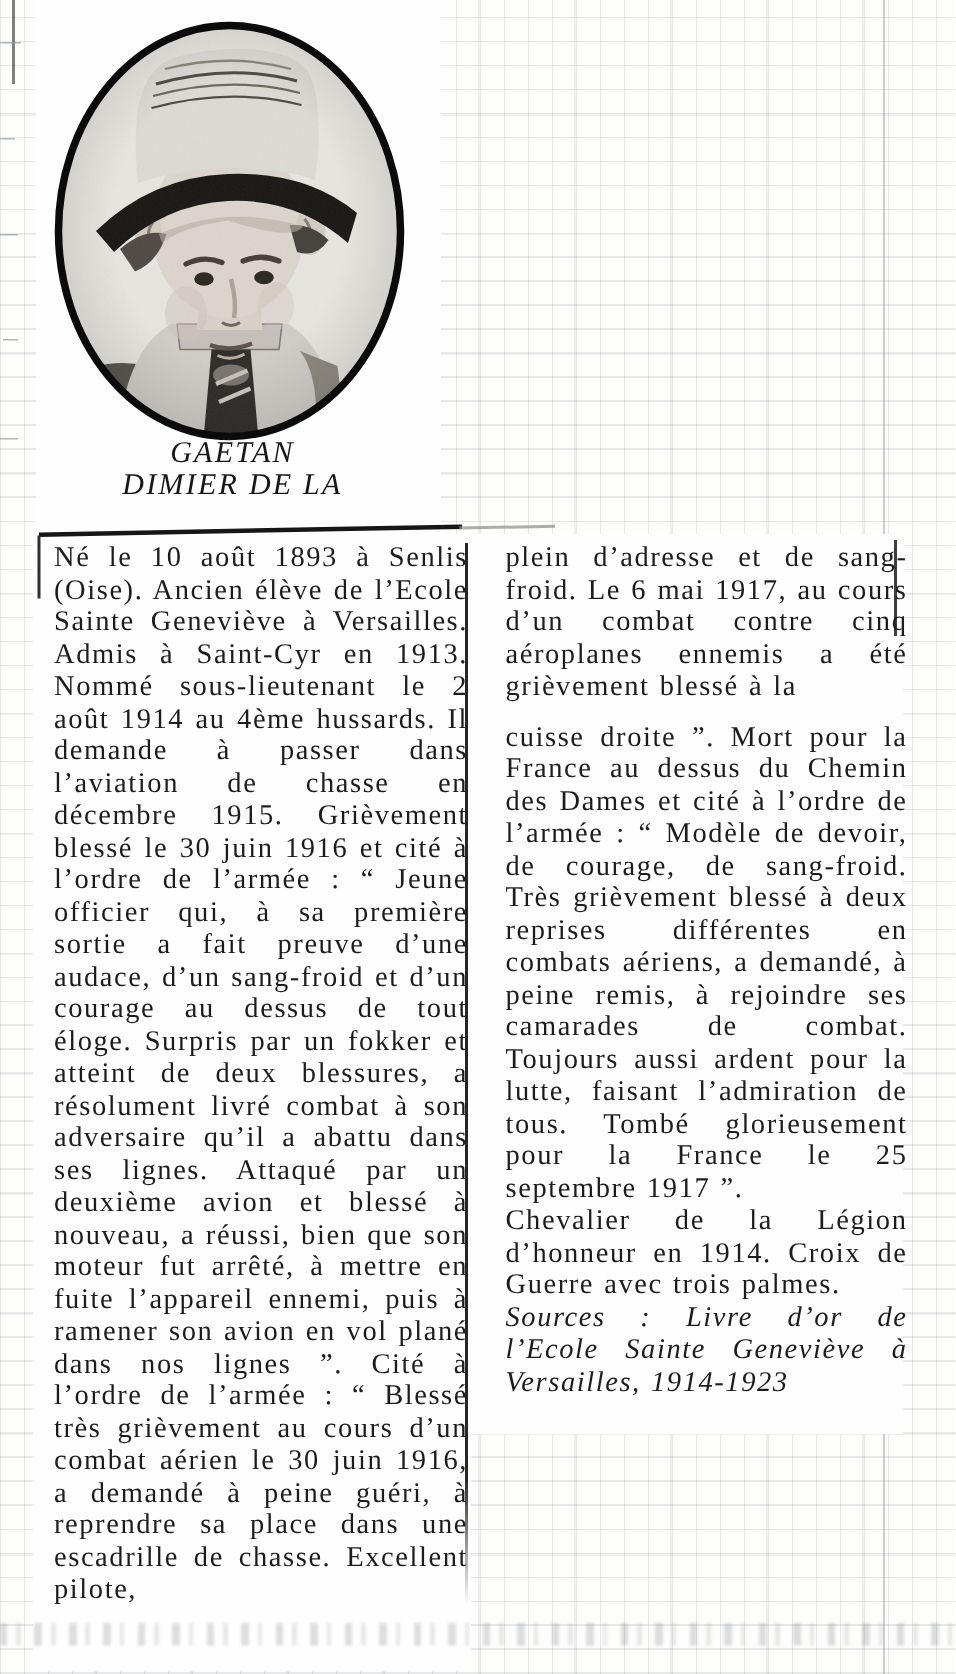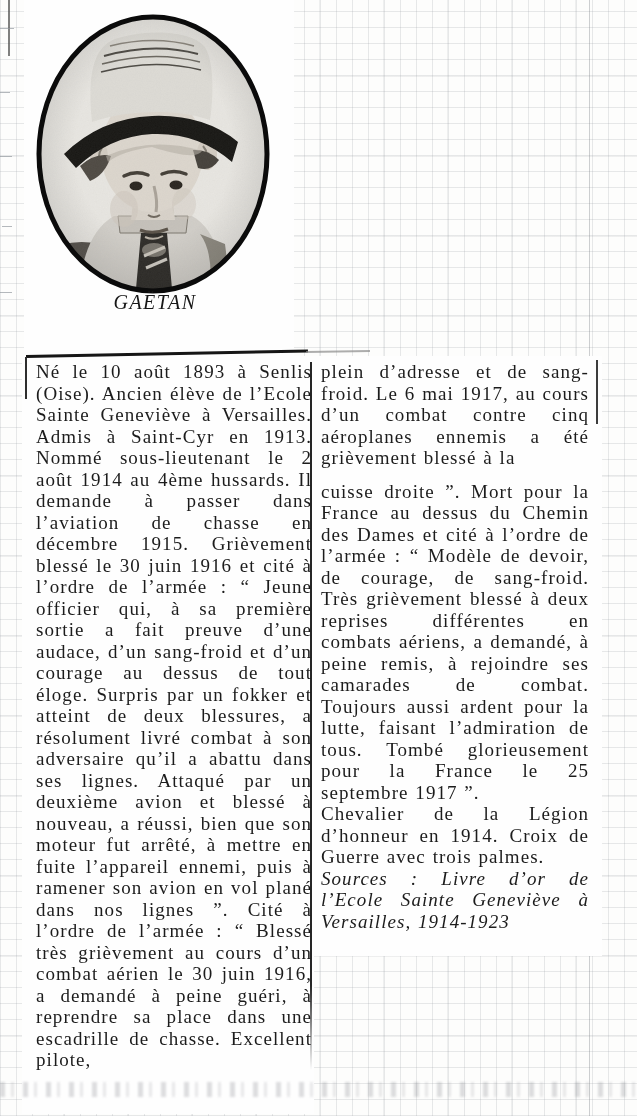--- a/index.html
+++ b/index.html
@@ -42,21 +42,21 @@
   }
 
   .doc-text{
     position:absolute;
     font-size:19px;line-height:21.5px;
     letter-spacing:1.05px;word-spacing:1px;
     text-align:justify;color:#1c1c1c;
   }
   .doc-text p{margin:0;}
   .col-left{left:36px;top:361px;width:276px;height:752px;overflow:hidden;}
-  .col-right{left:321px;top:361px;width:268px;}
+  .col-right{left:337px;top:361px;width:268px;}
   .col-right p.gap{margin-top:12px;}
   .sources{font-style:italic;}
 
   .divider-line{
     position:absolute;left:310px;top:362px;width:2px;height:708px;
     background:linear-gradient(#262626 0 88%, rgba(38,38,38,0) 100%);
   }
   .edge-line-left{position:absolute;left:25px;top:357px;width:2px;height:42px;background:#2e2e2e;}
   .edge-line-right{position:absolute;left:596px;top:360px;width:2px;height:64px;background:#3d3d3d;}
 
@@ -143,20 +143,21 @@
 
         <ellipse cx="127" cy="150" rx="114" ry="137" fill="url(#vign)"></ellipse>
         <rect x="0" y="0" width="252" height="296" filter="url(#grain)" opacity="0.3"></rect>
       </g>
       <ellipse cx="127" cy="150" rx="114" ry="137" fill="none" stroke="#0b0b0b" stroke-width="5"></ellipse>
     </svg>
   </div>
 
   <div class="caption">
     <div>GAËTAN</div>
+    <div>DIMIER DE LA</div>
   </div>
 
   <div class="rule-top"></div>
   <div class="rule-top-ext"></div>
   <div class="divider-line"></div>
   <div class="edge-line-left"></div>
   <div class="edge-line-right"></div>
 
   <div class="doc-text col-left">
     <p>Né le 10 août 1893 à Senlis (Oise). Ancien élève de l’Ecole Sainte Geneviève à Versailles. Admis à Saint-Cyr en 1913. Nommé sous-lieutenant le 2 août 1914 au 4ème hussards. Il demande à passer dans l’aviation de chasse en décembre 1915. Grièvement blessé le 30 juin 1916 et cité à l’ordre de l’armée : “ Jeune officier qui, à sa première sortie a fait preuve d’une audace, d’un sang-froid et d’un courage au dessus de tout éloge. Surpris par un fokker et atteint de deux blessures, a résolument livré combat à son adversaire qu’il a abattu dans ses lignes. Attaqué par un deuxième avion et blessé à nouveau, a réussi, bien que son moteur fut arrêté, à mettre en fuite l’appareil ennemi, puis à ramener son avion en vol plané dans nos lignes ”. Cité à l’ordre de l’armée : “ Blessé très grièvement au cours d’un combat aérien le 30 juin 1916, a demandé à peine guéri, à reprendre sa place dans une escadrille de chasse. Excellent pilote,</p>

